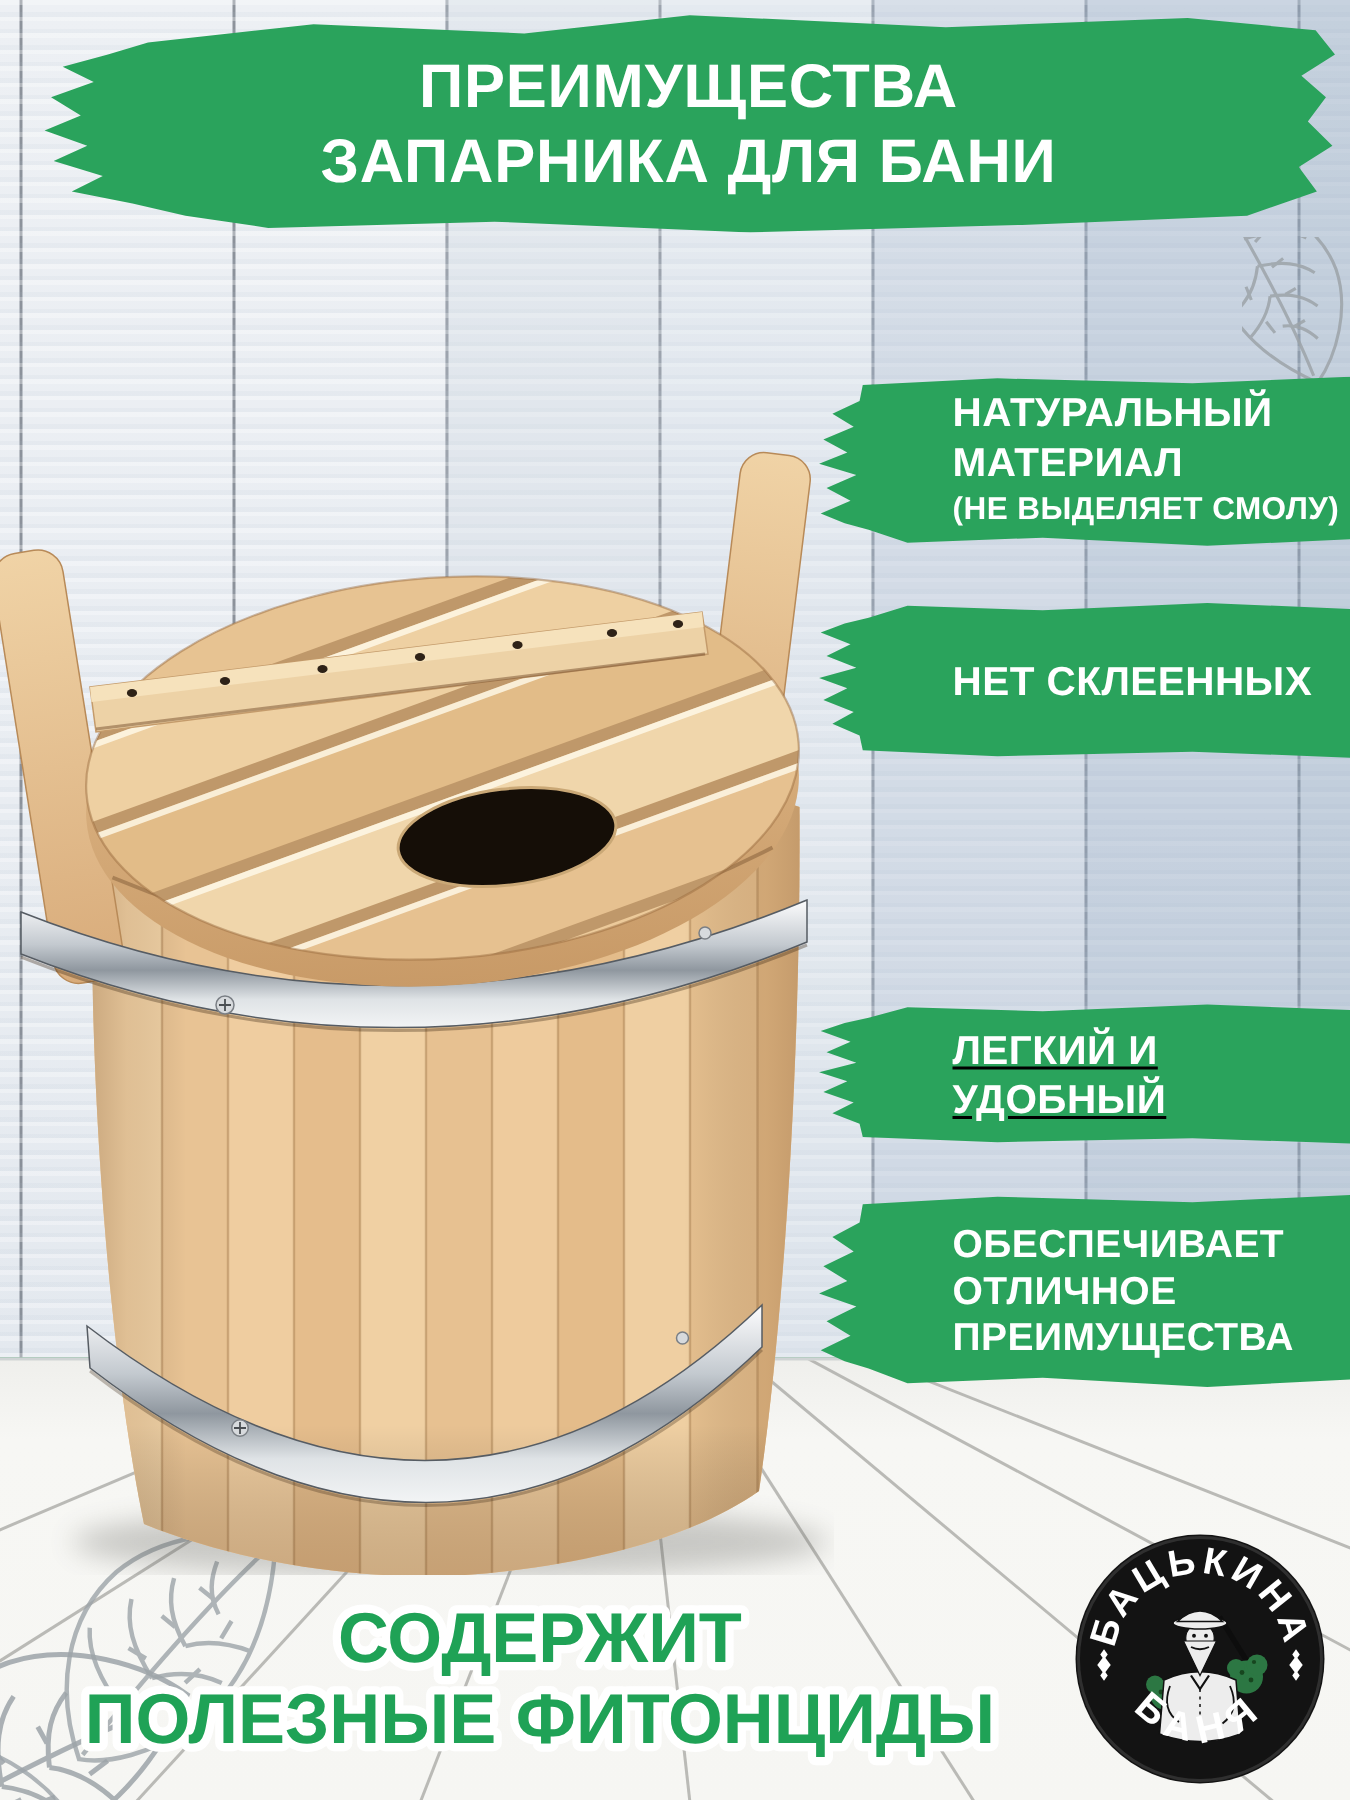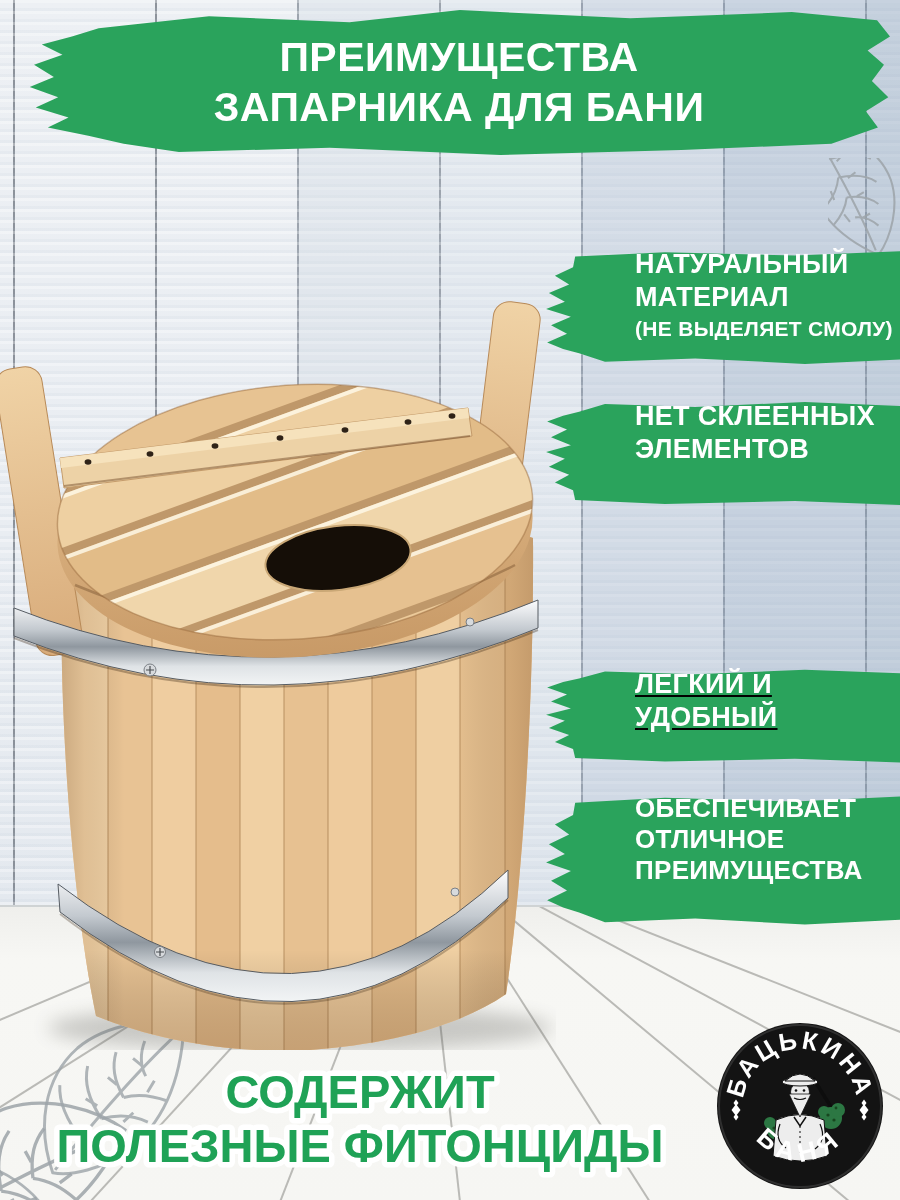--- a/index.html
+++ b/index.html
@@ -39,21 +39,21 @@
     position:absolute;inset:0;display:flex;flex-direction:column;justify-content:center;align-items:center;
     color:#fff;font-weight:bold;font-size:41px;line-height:50px;letter-spacing:.5px;text-align:center;
   }
   
   .badge{position:absolute;left:545px;width:355px;}
   .badge-bg{position:absolute;inset:0;background:#2aa35c;}
   .brushA{clip-path:polygon(8.5% 7.3%,33.8% 3.6%,70.4% 6.4%,100% 2.7%,100% 94.5%,73.2% 98.2%,42.3% 93.6%,16.9% 96.4%,9.6% 89.1%,5.1% 85.5%,0.6% 80%,6.2% 72.7%,1.7% 65.5%,7.3% 58.2%,0.3% 51.8%,5.6% 45.5%,1.1% 38.2%,6.8% 30.9%,2.8% 23.6%,7.9% 16.4%);}
   .brushB{clip-path:polygon(8.5% 92.7%,33.8% 96.4%,70.4% 93.6%,100% 97.3%,100% 5.5%,73.2% 1.8%,42.3% 6.4%,16.9% 3.6%,9.6% 10.9%,5.1% 14.5%,0.6% 20%,6.2% 27.3%,1.7% 34.5%,7.3% 41.8%,0.3% 48.2%,5.6% 54.5%,1.1% 61.8%,6.8% 69.1%,2.8% 76.4%,7.9% 83.6%);}
   .badge-text{
     position:relative;height:100%;padding-left:90px;box-sizing:border-box;
-    display:flex;flex-direction:column;
+    display:flex;flex-direction:column;justify-content:center;
     color:#fff;font-weight:bold;font-size:27px;line-height:33px;letter-spacing:.3px;
   }
   .badge-text .note{font-size:21px;line-height:30px;}
   .badge5 .badge-text{font-size:26px;line-height:31px;}
   .b1{top:248px;height:118px;} .b2{top:400px;height:108px;}
   .b3{top:536px;height:100px;} .b4{top:668px;height:97px;text-decoration:underline;}
   .b5{top:793px;height:134px;}
   
   .abs{position:absolute;}
   .footer-svg{position:absolute;left:15px;top:1056px;}
@@ -263,21 +263,20 @@
       <span>НАТУРАЛЬНЫЙ</span>
       <span>МАТЕРИАЛ</span>
       <span class="note">(НЕ ВЫДЕЛЯЕТ СМОЛУ)</span>
     </div>
   </div>
 
   <div class="badge b2">
     <div class="badge-bg brushB"></div>
     <div class="badge-text">
       <span>НЕТ СКЛЕЕННЫХ</span>
-      <span>ЭЛЕМЕНТОВ</span>
     </div>
   </div>
 
 
   <div class="badge b4">
     <div class="badge-bg brushB"></div>
     <div class="badge-text">
       <span>ЛЕГКИЙ И</span>
       <span>УДОБНЫЙ</span>
     </div>

